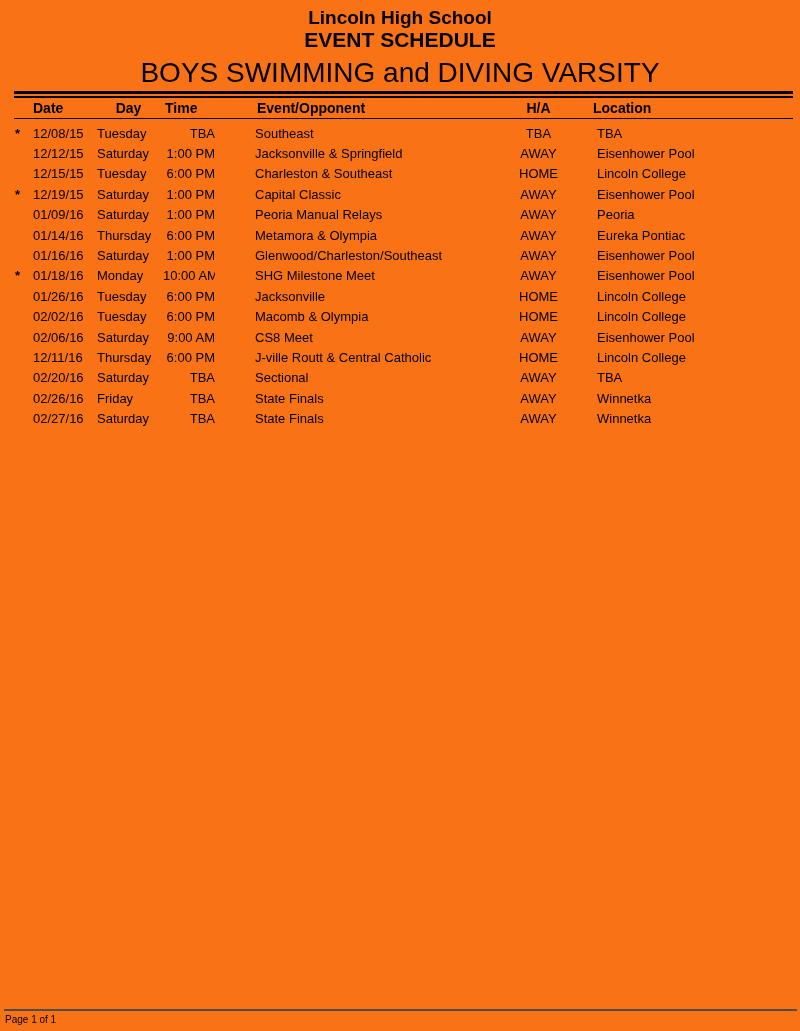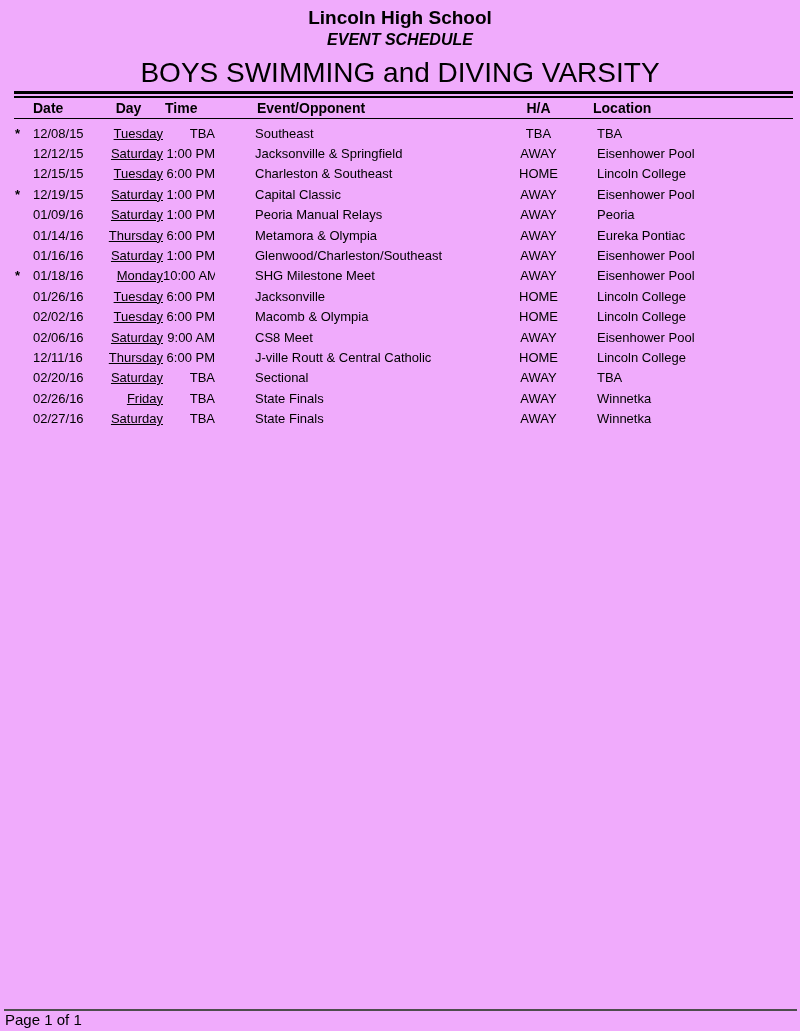--- a/index.html
+++ b/index.html
@@ -4,41 +4,40 @@
 <style>
   html, body {
     margin: 0;
     padding: 0;
     background: #ffffff;
   }
   .page {
     position: relative;
     width: 800px;
     height: 1031px;
-    background: #f0abfc;
+    background: #f97316;
     color: #000000;
     font-family: "Liberation Sans", sans-serif;
     overflow: hidden;
   }
 
   
   .titles {
     padding-top: 7px;
     text-align: center;
   }
   .school {
     font-size: 19px;
     font-weight: bold;
     line-height: 21px;
   }
   .doc-title {
-    font-size: 16px;
+    font-size: 21px;
     font-weight: bold;
     line-height: 24px;
-    font-style: italic;
   }
   .subtitle {
     margin-top: 8px;
     font-size: 28px;
     font-weight: normal;
     line-height: 25px;
   }
 
   
   .schedule {
@@ -88,39 +87,39 @@
     height: 20.4px;
     padding: 0;
     vertical-align: middle;
     white-space: nowrap;
     overflow: hidden;
   }
   tr.spacer td { height: 4px; border: none; }
 
   td.c-flag  { text-align: left; padding-left: 1px; font-weight: bold; }
   td.c-date  { text-align: left; padding-left: 1px; }
-  td.c-day   { text-align: right; padding-left: 3px; text-decoration: underline; }
+  td.c-day   { text-align: left; padding-left: 3px; }
   td.c-time  { text-align: right; }
   td.c-event { text-align: left; padding-left: 40px; }
   td.c-ha    { text-align: center; }
   td.c-loc   { text-align: left; padding-left: 25px; }
 
   
   .footer-rule {
     position: absolute;
     left: 4px;
     top: 1009px;
     width: 793px;
     border-top: 2px solid #4d4d4d;
   }
   .page-label {
     position: absolute;
     left: 5px;
     top: 1012px;
-    font-size: 15px;
+    font-size: 10px;
     line-height: 15px;
   }
 </style>
 </head>
 <body>
 
 <div class="page" style="color: rgb(0, 0, 0);">
 
   <header class="titles">
     <div class="school">Lincoln High School</div>

